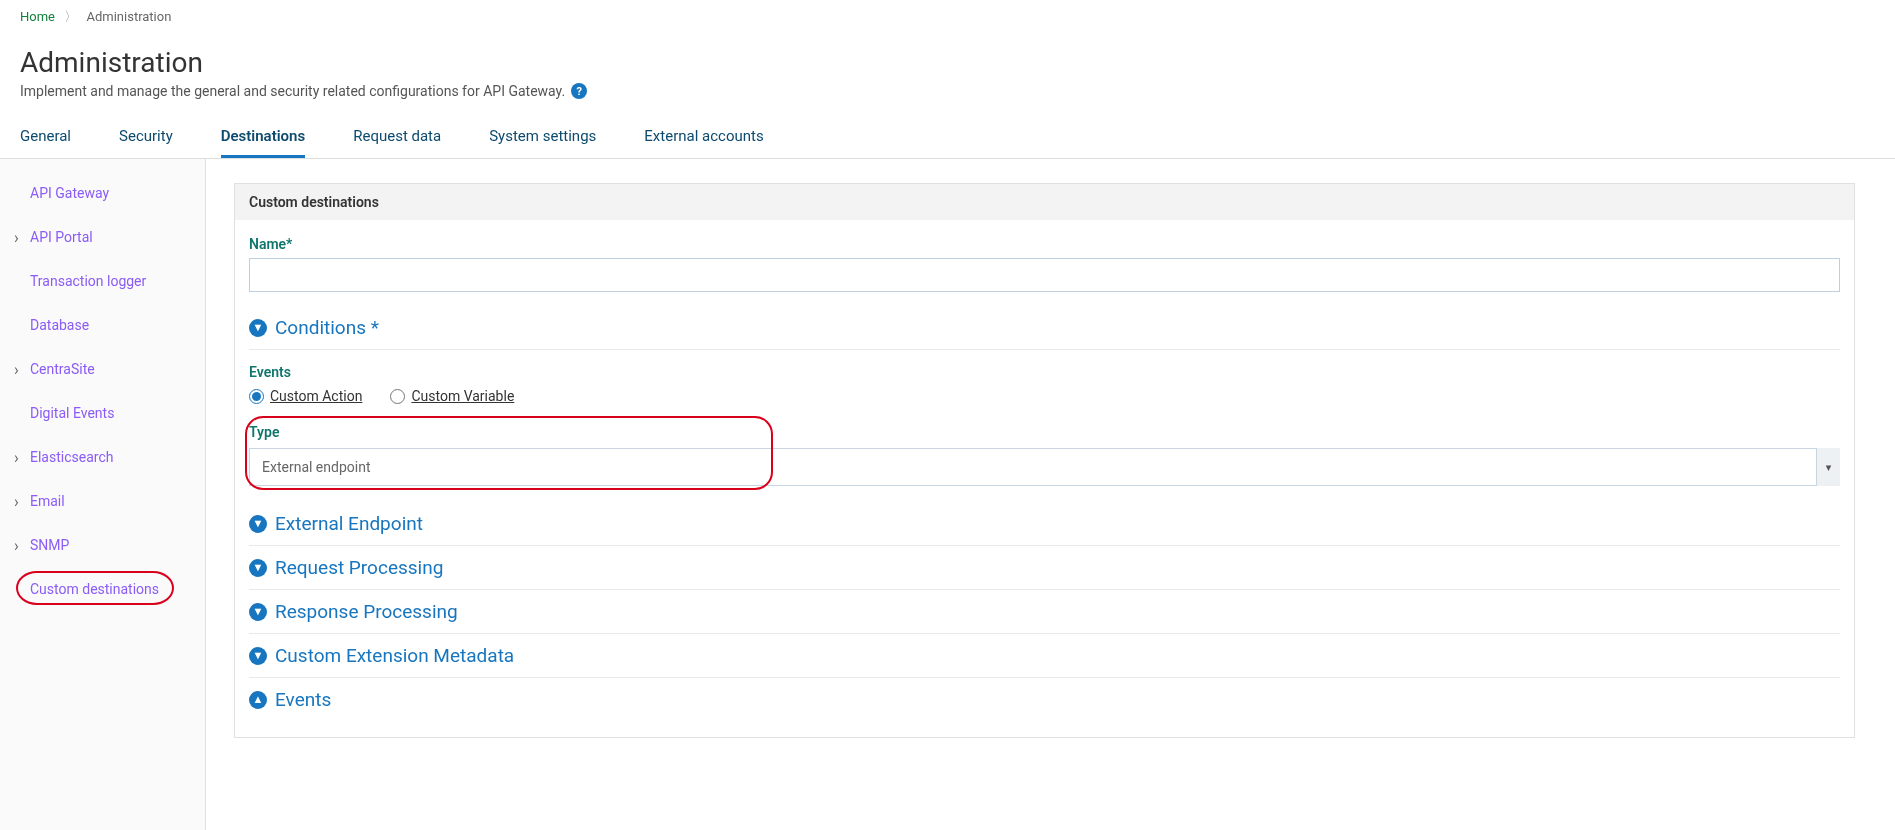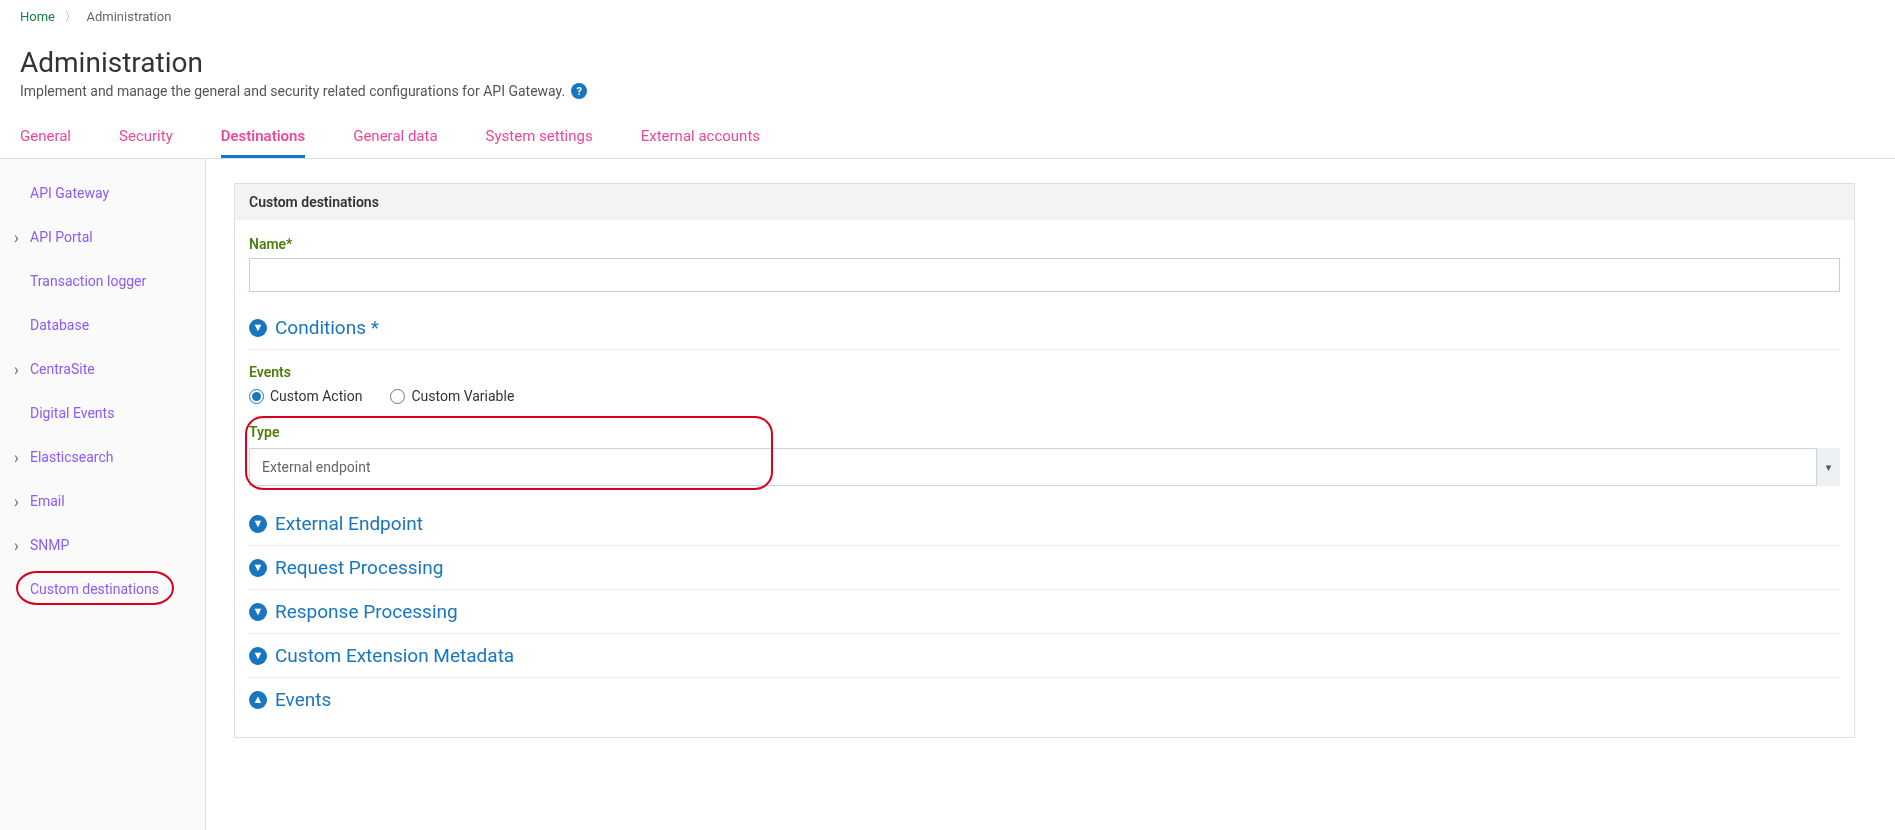--- a/index.html
+++ b/index.html
@@ -9,45 +9,45 @@
     .breadcrumb a { color: #15803d; text-decoration: none; }
     .breadcrumb .sep { color: #999; margin: 0 6px; }
     .breadcrumb .current { color: #666; }
 
     .page-header { padding: 12px 20px 4px 20px; }
     .page-title { font-size: 28px; font-weight: 400; color: #333; }
     .page-subtitle { font-size: 14px; color: #555; margin-top: 4px; display: flex; align-items: flex-start; gap: 6px; }
     .help-icon { display: inline-flex; width: 16px; height: 16px; background: #1776bf; color: #fff; border-radius: 50%; font-size: 11px; font-weight: bold; align-items: center; justify-content: center; cursor: pointer; }
 
     .tabs { border-bottom: 1px solid #ddd; padding: 0 20px; margin-top: 18px; display: flex; gap: 48px; }
-    .tab { padding: 6px 0 10px 0; font-size: 15px; color: #ec4899; cursor: pointer; border-bottom: 3px solid transparent; }
+    .tab { padding: 6px 0 10px 0; font-size: 15px; color: #0c4a6e; cursor: pointer; border-bottom: 3px solid transparent; }
     .tab.active { font-weight: 600; border-bottom-color: #1776bf; }
 
     .main-layout { display: flex; }
     .sidebar { width: 206px; border-right: 1px solid #e0e0e0; background: #fafafa; min-height: 700px; padding-top: 12px; }
     .sidebar-item { padding: 14px 14px 14px 30px; font-size: 14px; color: #8b5cf6; cursor: pointer; position: relative; }
     .sidebar-item.has-chevron::before { content: "›"; position: absolute; left: 14px; top: 50%; transform: translateY(-50%) rotate(0deg); font-size: 16px; color: #666; }
     .sidebar-item.selected { }
     .highlight-oval { position: absolute; border: 2px solid #d9001b; border-radius: 22px / 18px; pointer-events: none; }
 
     .content { flex: 1; padding: 24px 40px 24px 28px; }
 
     .panel { border: 1px solid #e0e0e0; }
     .panel-header { background: #f3f3f3; padding: 10px 14px; font-weight: 600; font-size: 14px; color: #333; }
     .panel-body { padding: 16px 14px; }
 
-    .form-label { font-weight: 600; font-size: 14px; color: #4d7c0f; margin-bottom: 6px; display: block; }
+    .form-label { font-weight: 600; font-size: 14px; color: #0f766e; margin-bottom: 6px; display: block; }
     .text-input { width: 100%; border: 1px solid #bfcfe0; padding: 8px 10px; font-size: 14px; outline: none; }
 
     .section-row { border-bottom: 1px solid #e9e9e9; padding: 10px 0; display: flex; align-items: center; gap: 8px; }
     .section-link { color: #1776bf; font-size: 19px; cursor: pointer; }
     .toggle-icon { width: 18px; height: 18px; border-radius: 50%; background: #1776bf; color: #fff; display: inline-flex; align-items: center; justify-content: center; font-size: 11px; flex-shrink: 0; }
 
     .radio-row { display: flex; gap: 28px; margin-top: 8px; align-items: center; }
-    .radio-opt { display: flex; align-items: center; gap: 6px; font-size: 14px; cursor: pointer; }
+    .radio-opt { display: flex; align-items: center; gap: 6px; font-size: 14px; cursor: pointer; text-decoration: underline; }
     .radio-opt input { width: 15px; height: 15px; accent-color: #1776bf; }
 
     .type-block { margin-top: 20px; position: relative; }
     .type-highlight { position: absolute; top: -8px; left: -4px; width: 528px; height: 74px; border: 2px solid #d9001b; border-radius: 18px; pointer-events: none; z-index: 5; }
     .select-wrap { position: relative; margin-top: 8px; }
     .select-box { width: 100%; border: 1px solid #c9d6e2; background: #fff; padding: 10px 12px; font-size: 14px; color: #666; display: flex; align-items: center; justify-content: space-between; cursor: pointer; }
     .select-arrow { width: 24px; background: #eef1f4; border-left: 1px solid #c9d6e2; text-align: center; color: #555; font-size: 11px; position: absolute; right: 0; top: 0; bottom: 0; display: flex; align-items: center; justify-content: center; }
 
     .asterisk { color: #1776bf; }
   </style>
@@ -65,21 +65,21 @@
   <div class="page-subtitle">
     <span>Implement and manage the general and security related configurations for API Gateway.</span>
     <span class="help-icon">?</span>
   </div>
 </div>
 
 <div class="tabs">
   <div class="tab">General</div>
   <div class="tab">Security</div>
   <div class="tab active">Destinations</div>
-  <div class="tab">General data</div>
+  <div class="tab">Request data</div>
   <div class="tab">System settings</div>
   <div class="tab">External accounts</div>
 </div>
 
 <div class="main-layout">
   <div class="sidebar">
     <div class="sidebar-item">API Gateway</div>
     <div class="sidebar-item has-chevron">API Portal</div>
     <div class="sidebar-item">Transaction logger</div>
     <div class="sidebar-item">Database</div>

